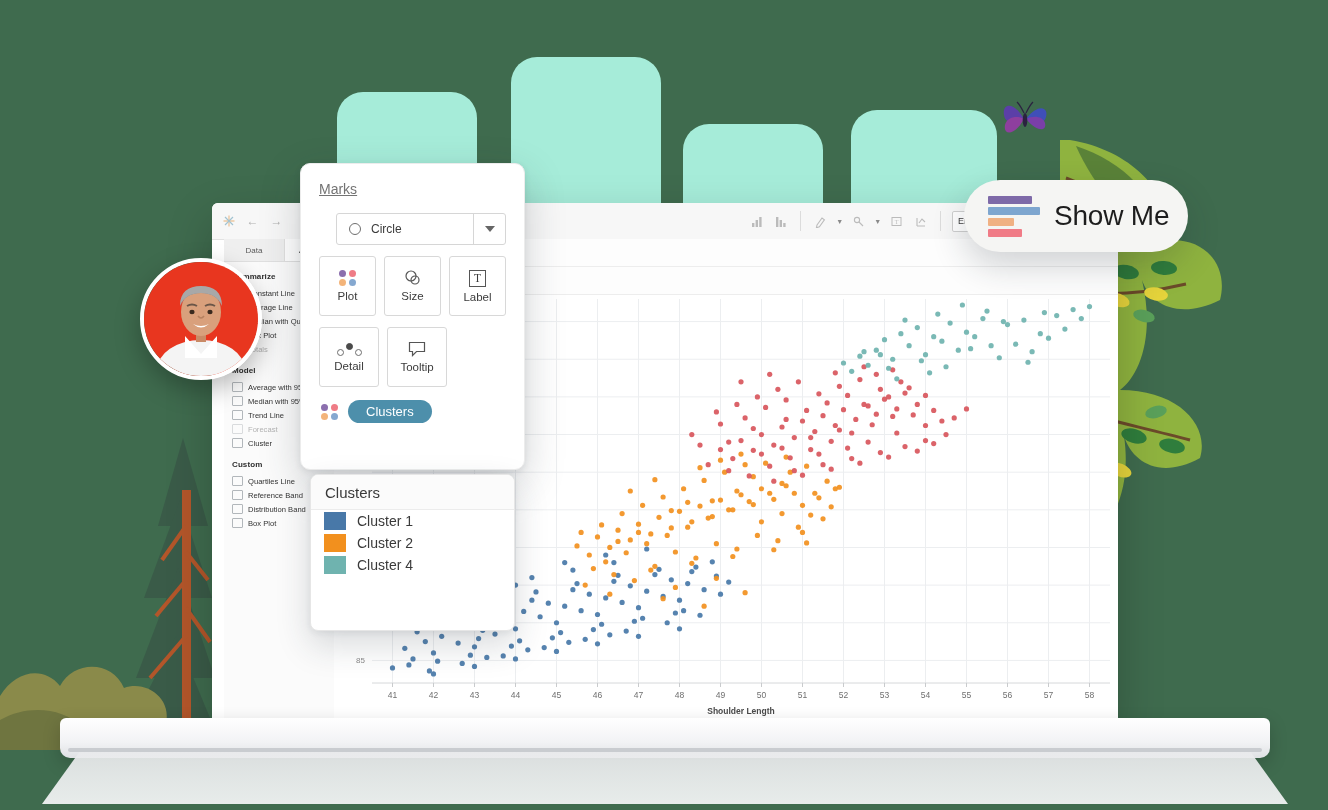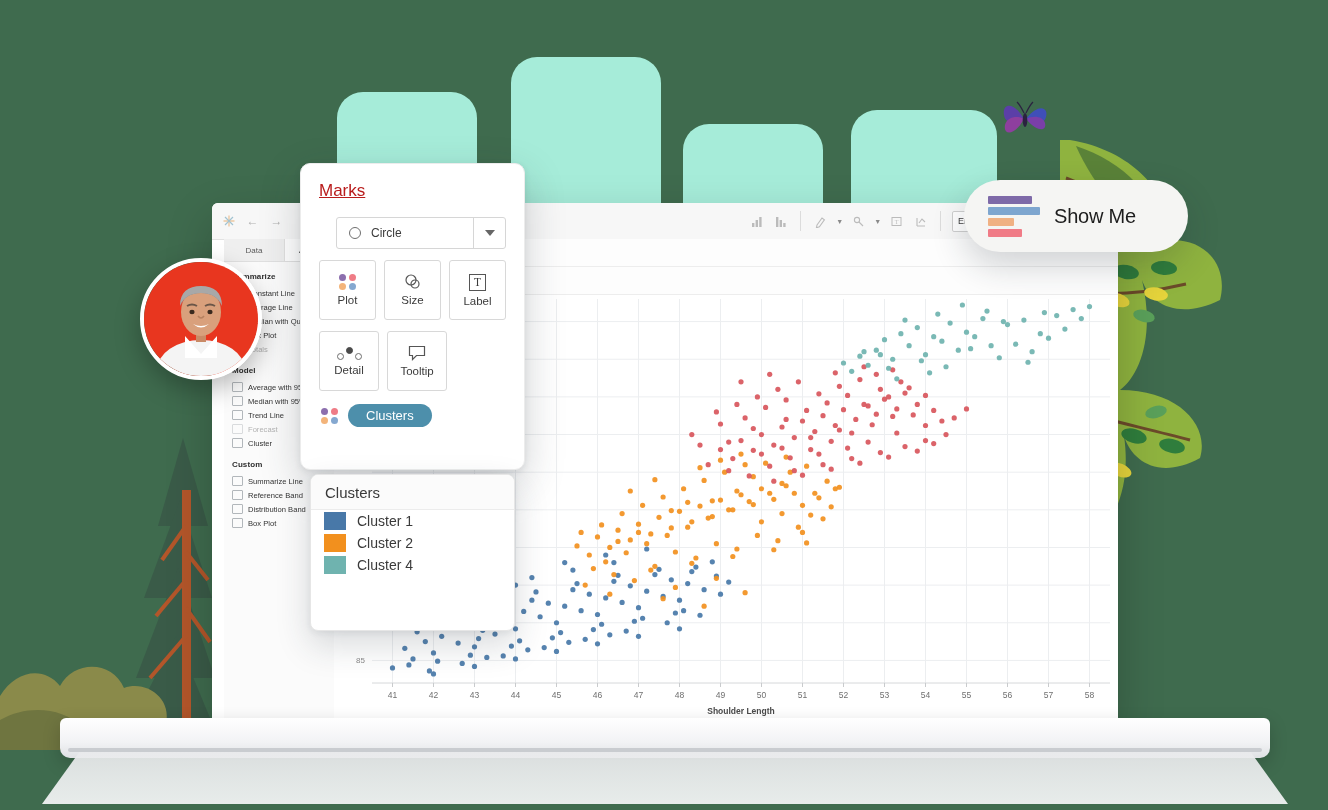--- a/index.html
+++ b/index.html
@@ -110,21 +110,21 @@
   .plot-svg{display:block;width:100%;height:100%;}
 
   
   .marks-card{
     position:absolute;left:300px;top:163px;width:223px;height:305px;
     background:#fff;border-radius:10px;
     box-shadow:0 14px 40px rgba(40,50,60,.22), 0 2px 6px rgba(40,50,60,.10);
     border:1px solid #ececec;
   }
   .marks-title{
-    font-size:17px;color:#b91c1c;padding:17px 0 0 18px;font-weight:400;text-decoration:underline;
+    font-size:14px;color:#737373;padding:17px 0 0 18px;font-weight:400;text-decoration:underline;
   }
   .mark-type{
     margin:16px 18px 0 35px;height:30px;border:1px solid #d6d6d6;border-radius:3px;
     display:flex;align-items:center;background:#fff;
   }
   .mt-circle{
     width:10px;height:10px;border:1.4px solid #6f6f6f;border-radius:50%;
     margin-left:12px;flex:none;
   }
   .mt-label{flex:1;font-size:12px;color:#3b3b3b;margin-left:10px;}
@@ -181,21 +181,21 @@
 
   
   .showme{
     position:absolute;left:964px;top:180px;width:200px;height:72px;
     background:#f5f5f3;border-radius:36px;
     box-shadow:0 14px 34px rgba(30,40,50,.20);
     display:flex;align-items:center;gap:14px;padding-left:24px;
   }
   .sm-icon{display:flex;flex-direction:column;gap:3px;}
   .sm-icon i{display:block;height:8px;border-radius:1px;}
-  .showme .sm-label{font-size:20px;color:#1d1d1d;font-weight:400;letter-spacing:-.2px;}
+  .showme .sm-label{font-size:28px;color:#1d1d1d;font-weight:400;letter-spacing:-.2px;}
 </style>
 </head>
 <body>
 
 <div class="stage">
 
   <div class="bar b1"></div>
   <div class="bar b2"></div>
   <div class="bar b3"></div>
   <div class="bar b4"></div>
@@ -412,21 +412,21 @@
           <span>Forecast</span>
         </div>
       <div class="an-item">
           <span class="an-ico"></span>
           <span>Cluster</span>
         </div>
 
       <div class="grp-title">Custom</div>
       <div class="an-item">
           <span class="an-ico"></span>
-          <span>Summarize Line</span>
+          <span>Quartiles Line</span>
         </div>
       <div class="an-item">
           <span class="an-ico"></span>
           <span>Reference Band</span>
         </div>
       <div class="an-item">
           <span class="an-ico"></span>
           <span>Distribution Band</span>
         </div>
       <div class="an-item">

